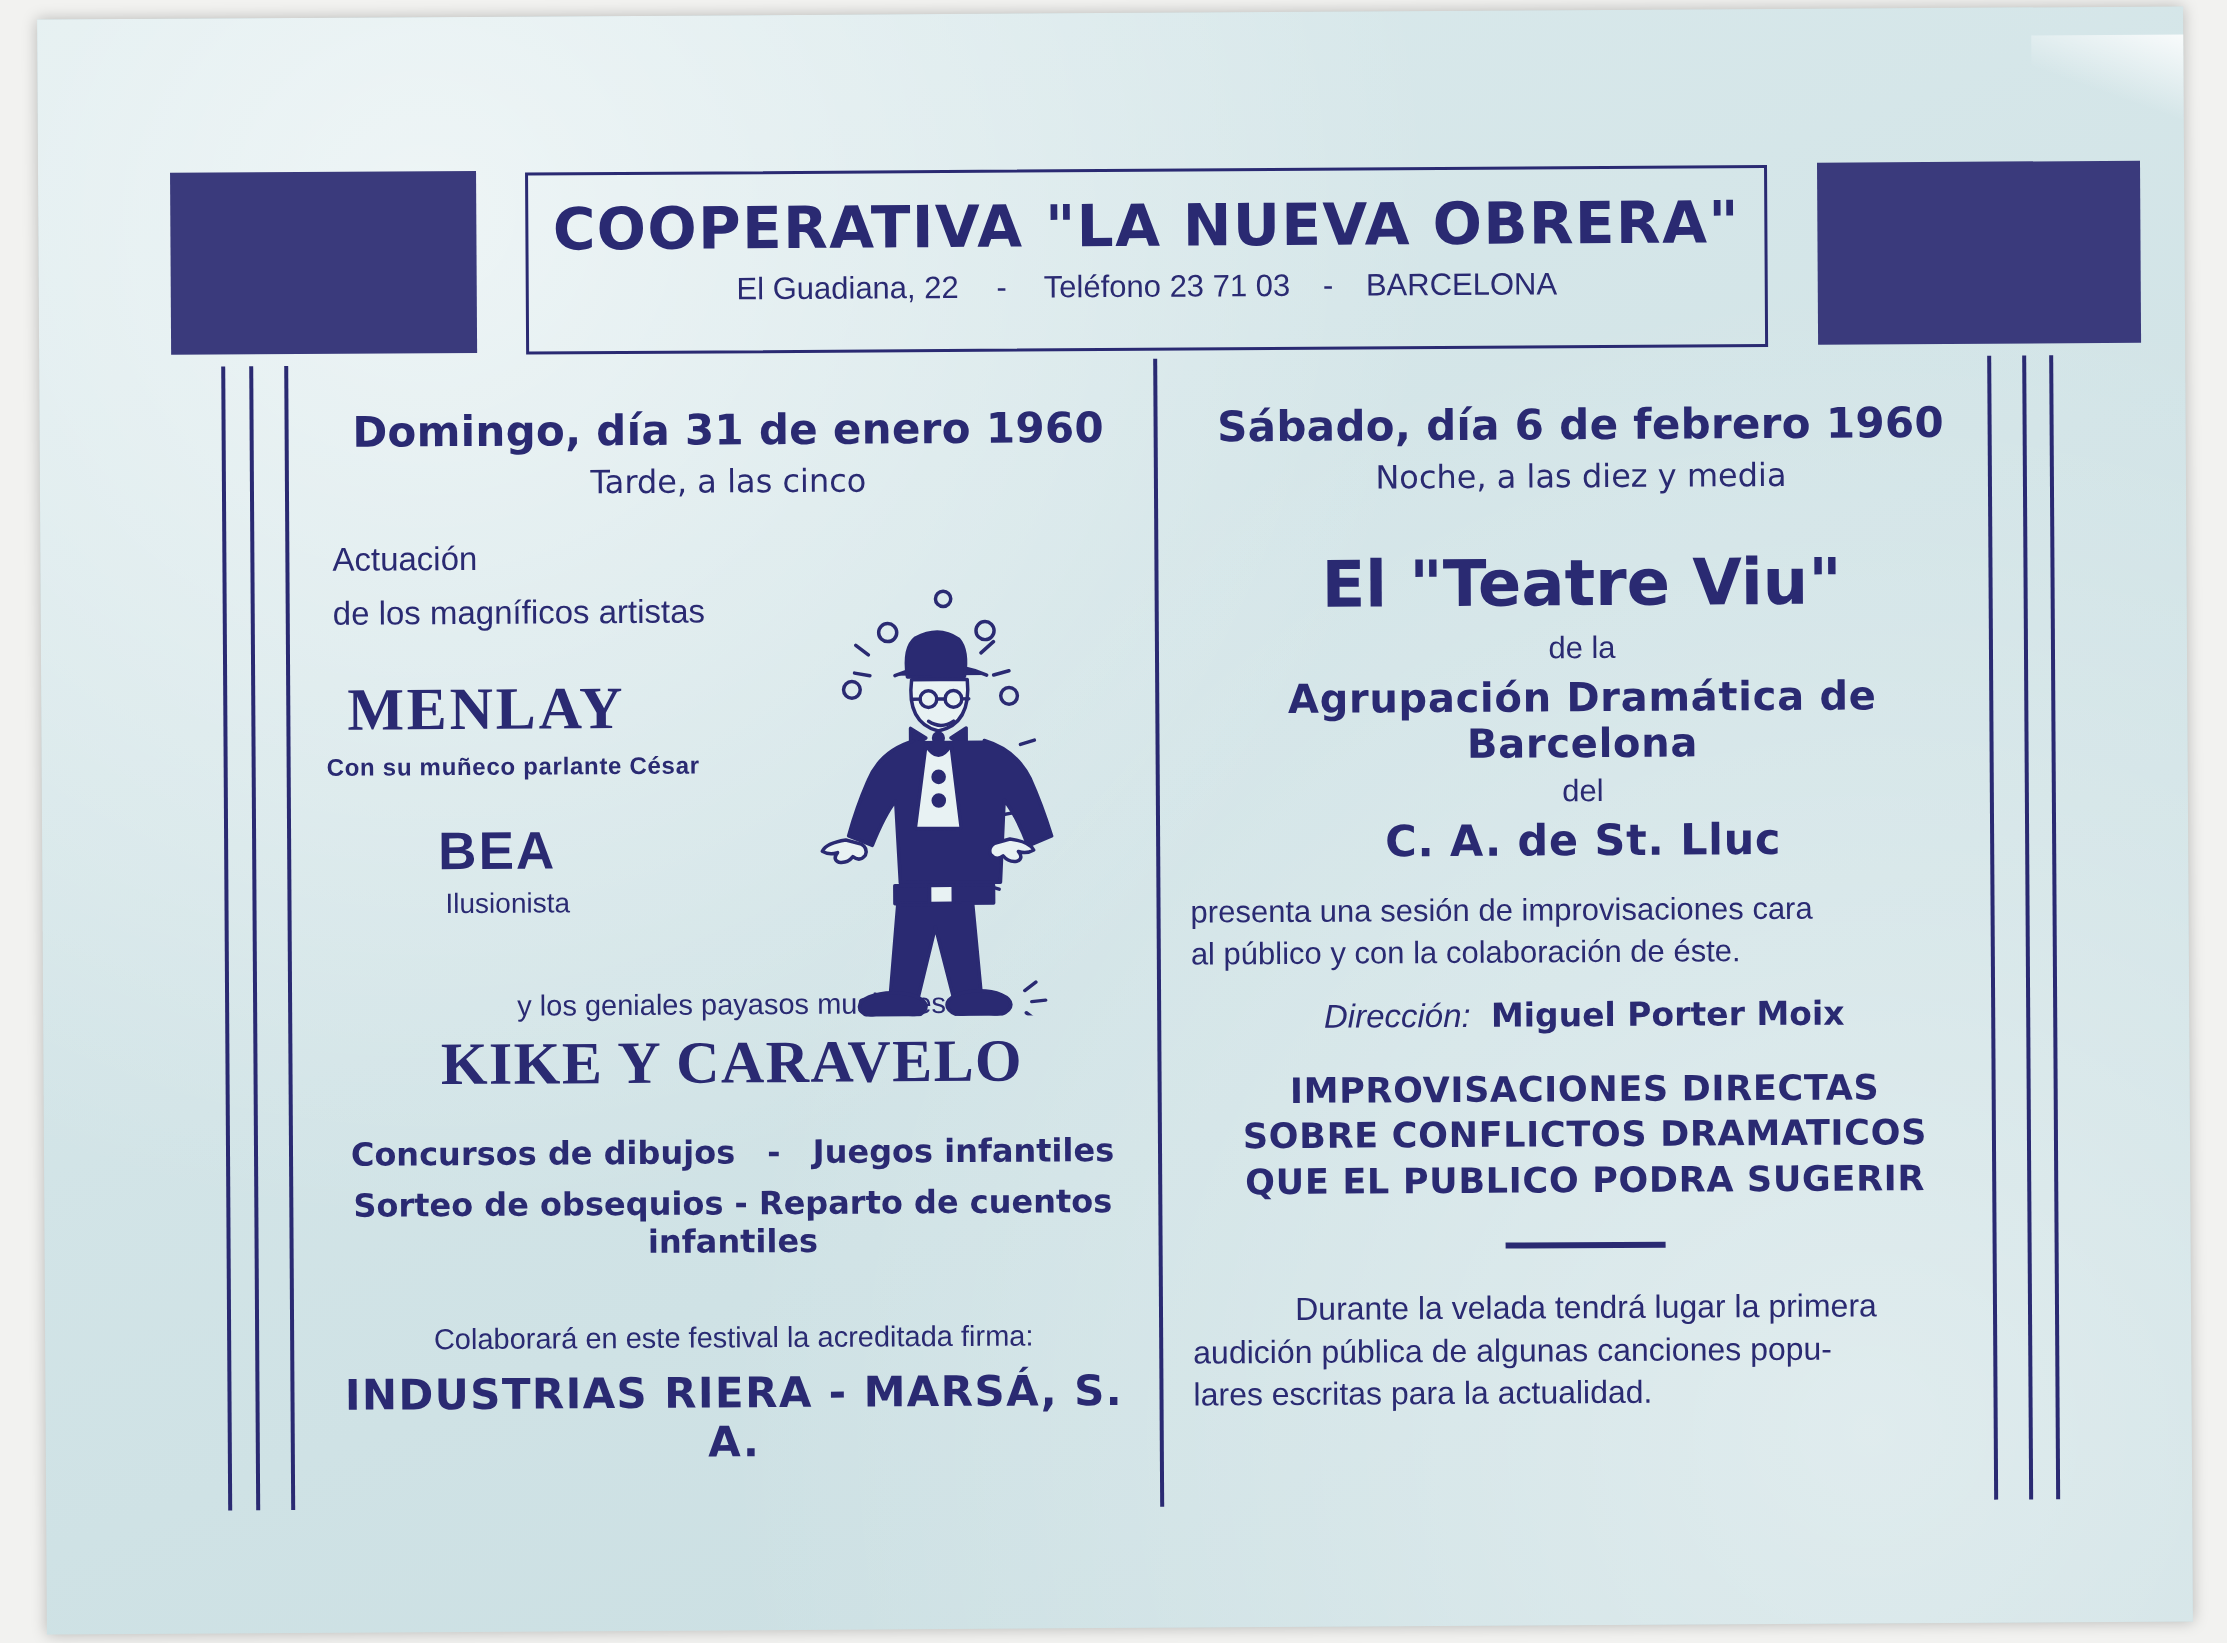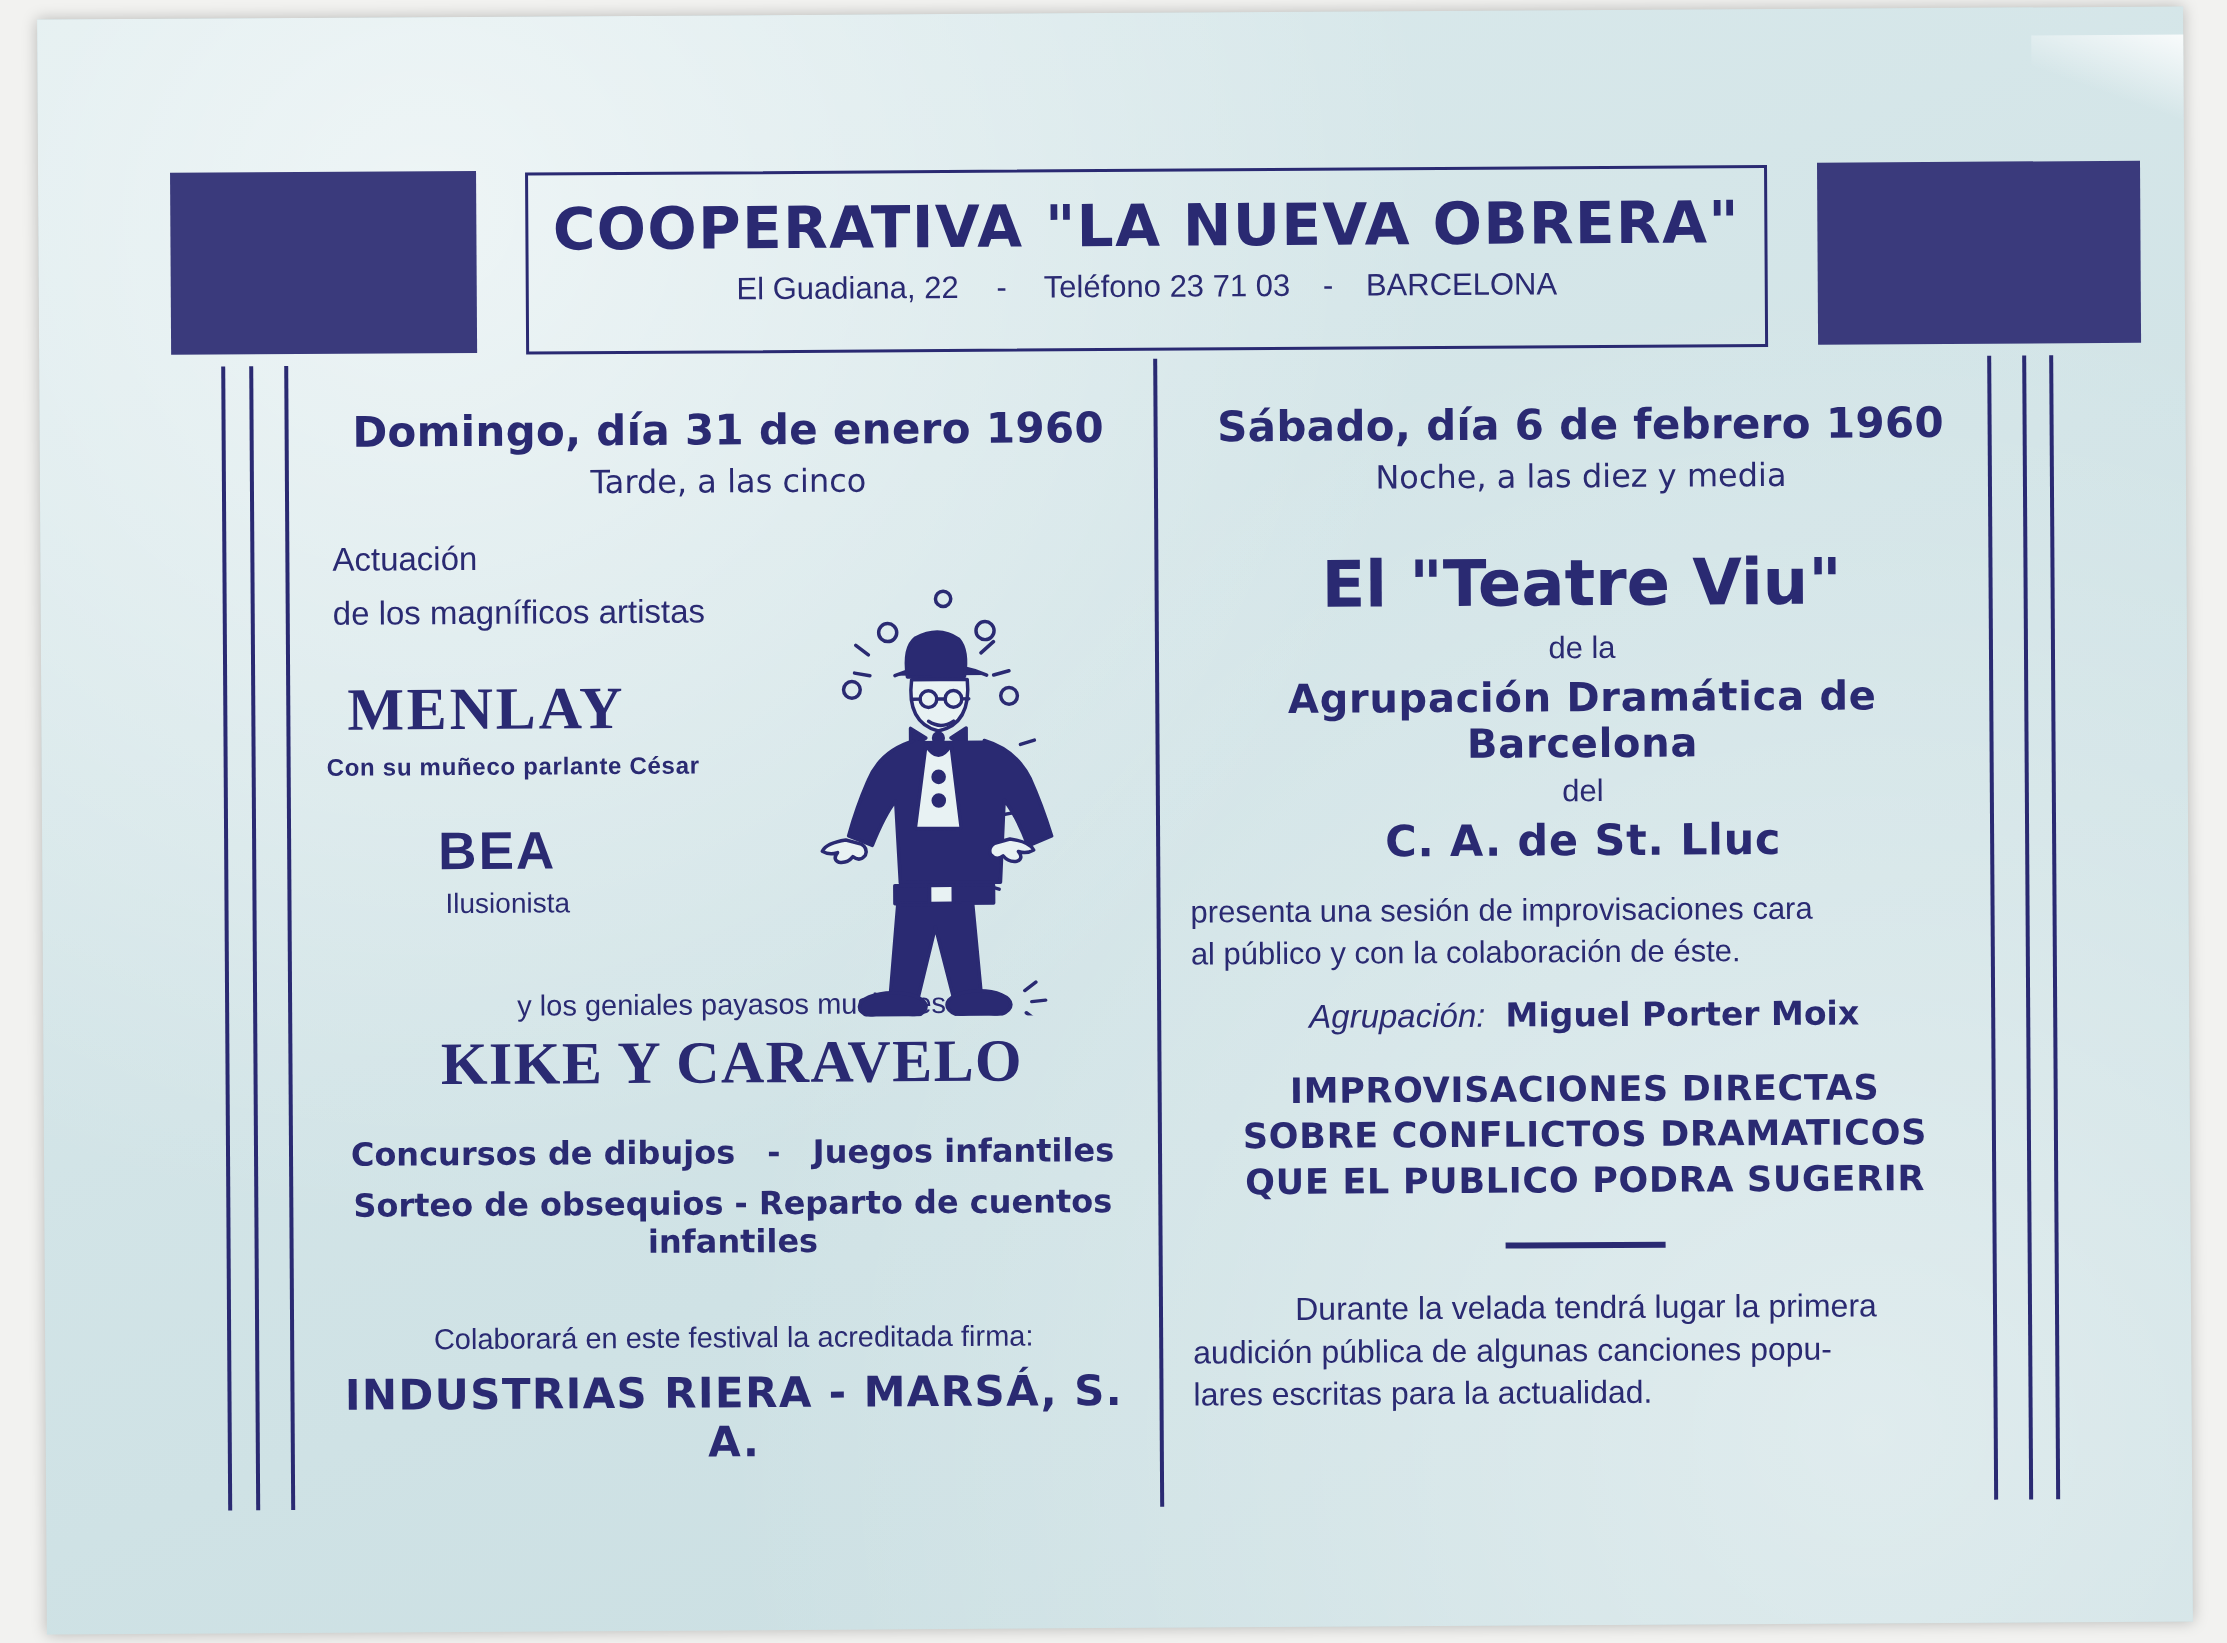--- a/index.html
+++ b/index.html
@@ -371,21 +371,21 @@
       <div class="agrup">Agrupación  Dramática  de  Barcelona</div>
       <div class="del">del</div>
       <div class="calluc">C. A. de St. Lluc</div>
 
       <div class="presenta">
         <div>presenta una sesión de improvisaciones cara</div>
         <div>al público y con la colaboración de éste.</div>
       </div>
 
       <div class="direccion">
-        <span class="lbl">Agrupación:</span>
+        <span class="lbl">Dirección:</span>
         <span class="nm">Miguel Porter Moix</span>
       </div>
 
       <div class="improv">
         <div>IMPROVISACIONES   DIRECTAS</div>
         <div>SOBRE CONFLICTOS DRAMATICOS</div>
         <div>QUE EL PUBLICO PODRA SUGERIR</div>
       </div>
 
       <div class="hr-short"></div>

